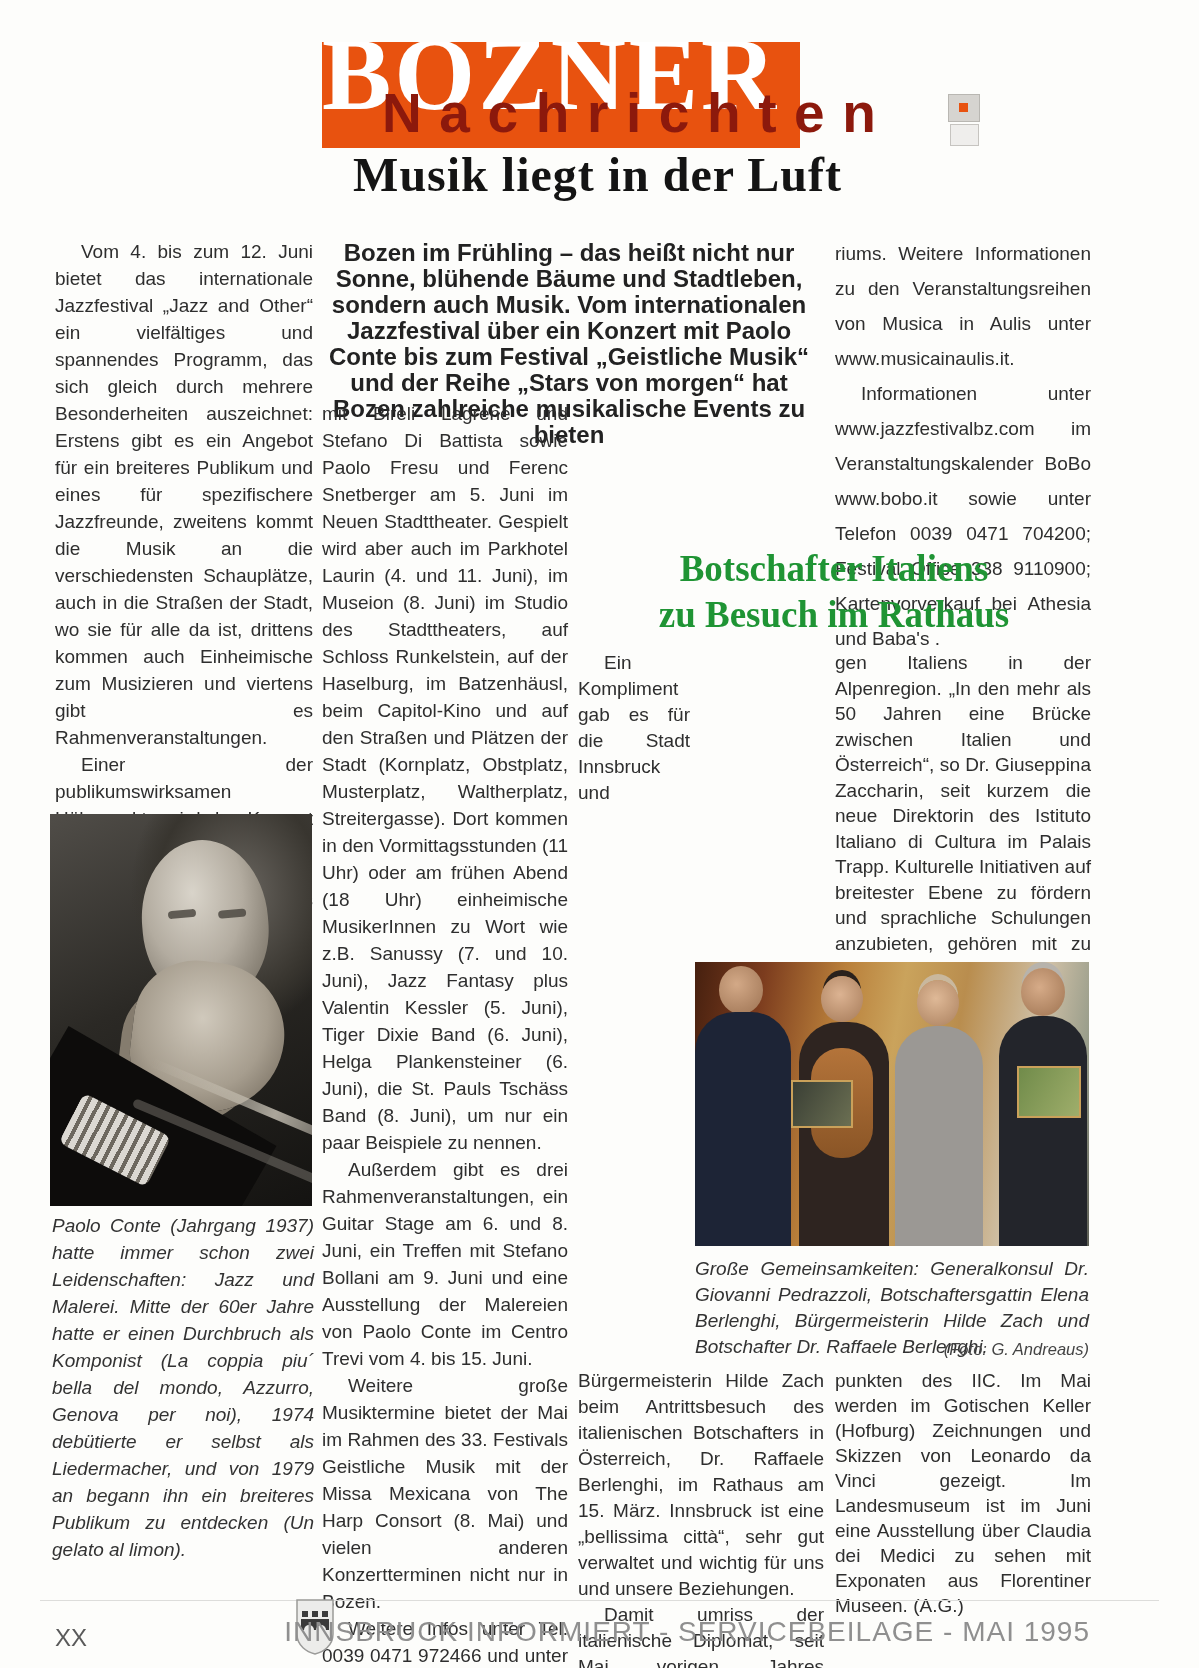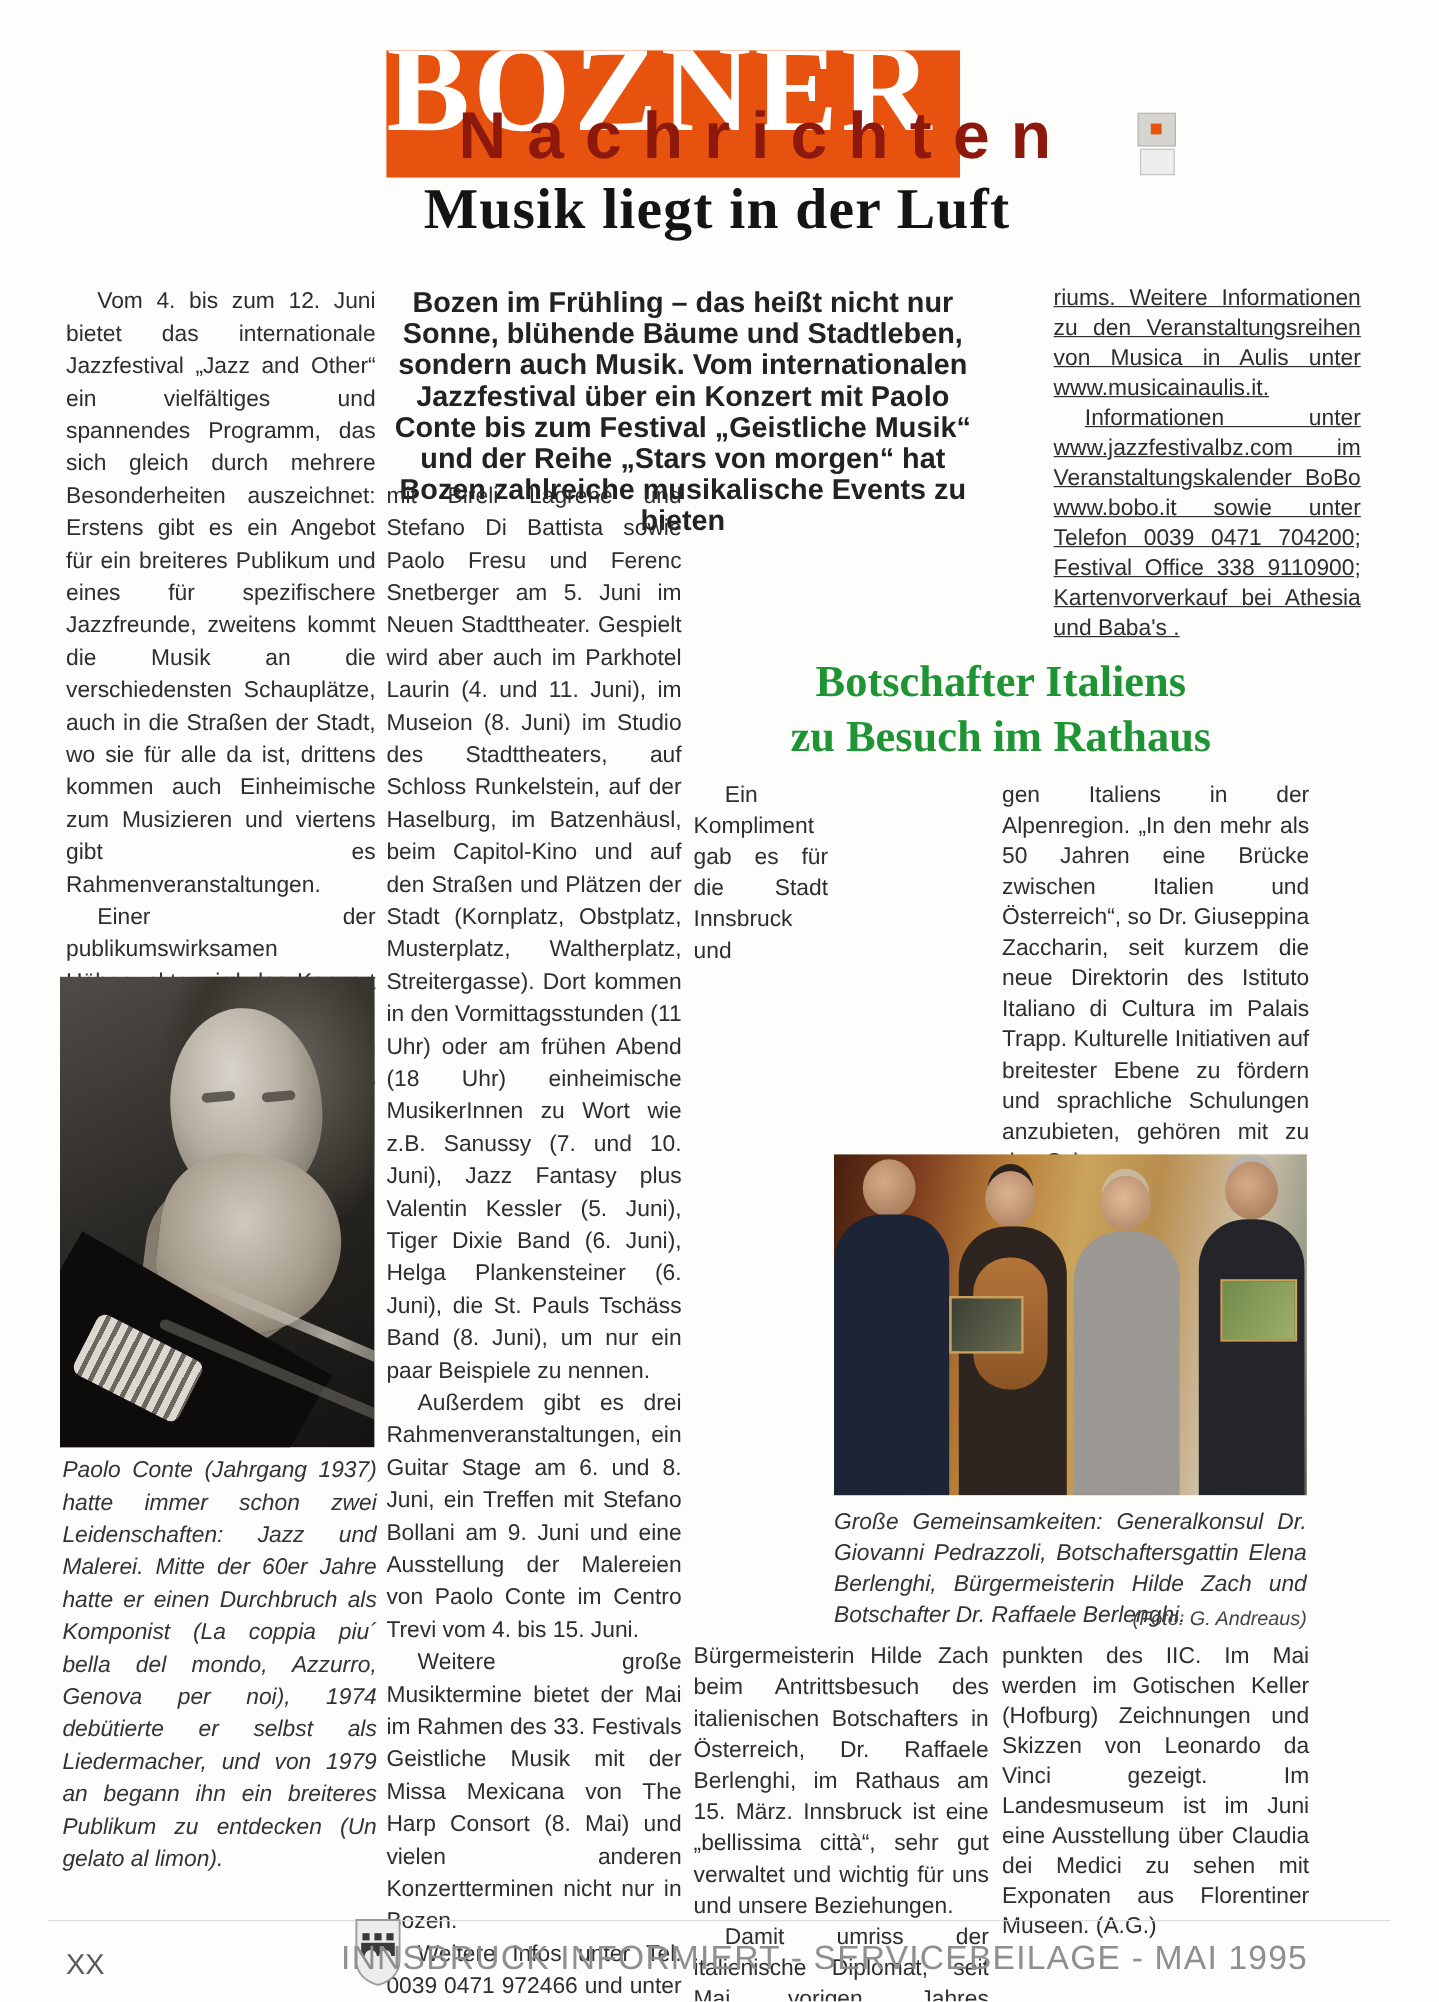--- a/index.html
+++ b/index.html
@@ -49,21 +49,21 @@
   .col{position:absolute;font-size:19px;text-align:justify;color:#2e2e2e;}
   .col p{margin:0;}
   .col p.ind{text-indent:26px;}
   .lede{
     left:318px;top:240px;width:502px;font-weight:700;font-size:24px;
     line-height:26px;text-align:center;color:#222;
   }
   .c1{left:55px;top:222px;width:258px;line-height:27px;margin-top:16px;}
   .c2{left:322px;top:400px;width:246px;line-height:27px;}
   .c3top{left:578px;top:400px;width:246px;line-height:27px;}
-  .c4{left:878px;top:236px;width:256px;line-height:25px;text-decoration:underline;}
+  .c4{left:835px;top:236px;width:256px;line-height:35px;}
   .a2a{left:578px;top:650px;width:246px;line-height:26px;}
   .wrap-spacer{float:right;width:134px;height:406px;margin-top:312px;}
   .a2b{left:835px;top:650px;width:256px;line-height:25.5px;}
   .a2bcont{left:835px;top:1368px;width:256px;line-height:25px;}
   .caption{font-style:italic;color:#333;}
   .cap1{left:52px;top:1212px;width:262px;line-height:27px;}
   .cap2{left:695px;top:1256px;width:394px;line-height:26px;height:110px;}
   .cap2 .credit{position:absolute;right:0;bottom:4px;font-size:16.5px;font-style:italic;color:#444;}
   
   .photo1{

